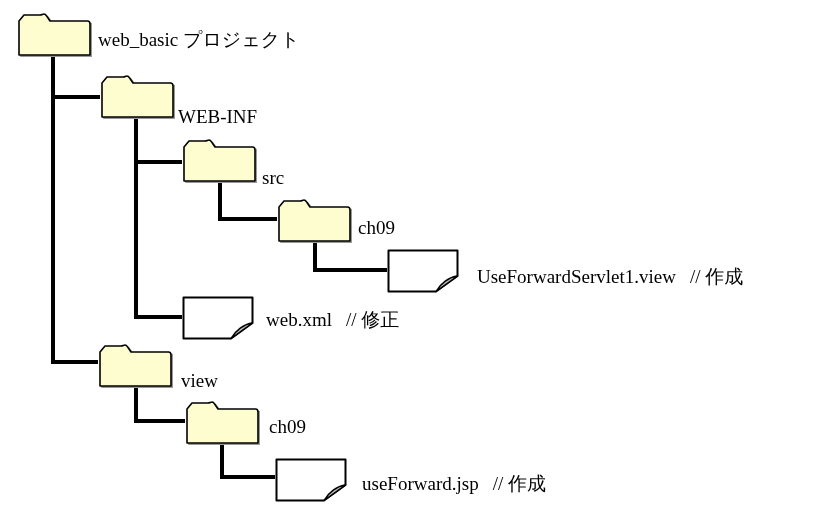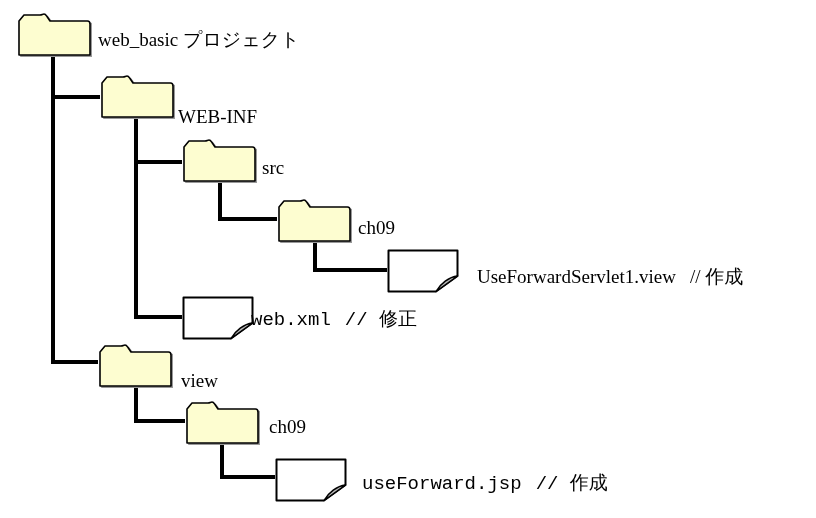--- a/index.html
+++ b/index.html
@@ -66,21 +66,21 @@
     </svg>
     <div class="label" style="left:178px;top:106px;"><span>WEB-INF</span></div>
   </div>
 
   
   <div class="node">
     <svg class="icon" style="left:182px;top:137px;" width="75" height="46" viewBox="0 0 75 46">
       <path class="folder-shadow" transform="translate(2,2)" d="M2 44 V10 L7 4 H23 C25 4 25.5 3 27 3 C28.5 3 29 4 30 5.5 L33 10 H70.5 C72.5 10 73 11 73 13 V44 Z"></path>
       <path class="folder-body" d="M2 44 V10 L7 4 H23 C25 4 25.5 3 27 3 C28.5 3 29 4 30 5.5 L33 10 H70.5 C72.5 10 73 11 73 13 V44 Z"></path>
     </svg>
-    <div class="label" style="left:262px;top:157px;"><span>src</span></div>
+    <div class="label" style="left:262px;top:167px;"><span>src</span></div>
   </div>
 
   
   <div class="node">
     <svg class="icon" style="left:277px;top:197px;" width="75" height="46" viewBox="0 0 75 46">
       <path class="folder-shadow" transform="translate(2,2)" d="M2 44 V10 L7 4 H23 C25 4 25.5 3 27 3 C28.5 3 29 4 30 5.5 L33 10 H70.5 C72.5 10 73 11 73 13 V44 Z"></path>
       <path class="folder-body" d="M2 44 V10 L7 4 H23 C25 4 25.5 3 27 3 C28.5 3 29 4 30 5.5 L33 10 H70.5 C72.5 10 73 11 73 13 V44 Z"></path>
     </svg>
     <div class="label" style="left:358px;top:217px;"><span>ch09</span></div>
   </div>
@@ -93,21 +93,21 @@
     </svg>
     <div class="label" style="left:477px;top:266px;"><span>UseForwardServlet1.view</span><span class="comment">// 作成</span></div>
   </div>
 
   
   <div class="node">
     <svg class="icon" style="left:182px;top:296px;" width="72" height="44" viewBox="0 0 72 44">
       <path class="file-page" d="M1.5 1.5 H70.5 V27 L49 42.5 H1.5 Z"></path>
       <path class="file-fold" d="M49 42.5 L70.5 27 C62 28 53.5 34.5 49 42.5 Z"></path>
     </svg>
-    <div class="label" style="left:251px;top:309px;font-family:Liberation Mono, monospace;"><span>web.xml</span><span class="comment">// 修正</span></div>
+    <div class="label" style="left:266px;top:309px;"><span>web.xml</span><span class="comment">// 修正</span></div>
   </div>
 
   
   <div class="node">
     <svg class="icon" style="left:98px;top:342px;" width="75" height="46" viewBox="0 0 75 46">
       <path class="folder-shadow" transform="translate(2,2)" d="M2 44 V10 L7 4 H23 C25 4 25.5 3 27 3 C28.5 3 29 4 30 5.5 L33 10 H70.5 C72.5 10 73 11 73 13 V44 Z"></path>
       <path class="folder-body" d="M2 44 V10 L7 4 H23 C25 4 25.5 3 27 3 C28.5 3 29 4 30 5.5 L33 10 H70.5 C72.5 10 73 11 73 13 V44 Z"></path>
     </svg>
     <div class="label" style="left:181px;top:370px;"><span>view</span></div>
   </div>
@@ -120,16 +120,16 @@
     </svg>
     <div class="label" style="left:269px;top:416px;"><span>ch09</span></div>
   </div>
 
   
   <div class="node">
     <svg class="icon" style="left:275px;top:458px;" width="72" height="44" viewBox="0 0 72 44">
       <path class="file-page" d="M1.5 1.5 H70.5 V27 L49 42.5 H1.5 Z"></path>
       <path class="file-fold" d="M49 42.5 L70.5 27 C62 28 53.5 34.5 49 42.5 Z"></path>
     </svg>
-    <div class="label" style="left:362px;top:473px;font-family:Liberation Mono, monospace;"><span>useForward.jsp</span><span class="comment">// 作成</span></div>
+    <div class="label" style="left:362px;top:473px;"><span>useForward.jsp</span><span class="comment">// 作成</span></div>
   </div>
 
 </div>
 
 </body></html>

